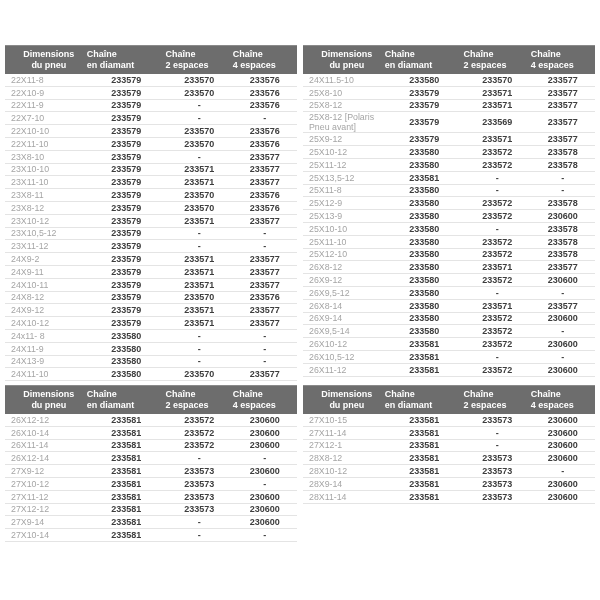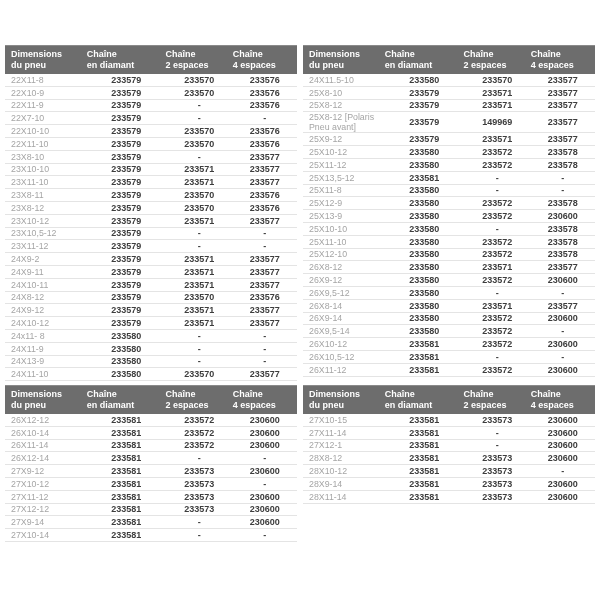--- a/index.html
+++ b/index.html
@@ -36,21 +36,21 @@
     font-size: 9px;
     font-weight: bold;
     line-height: 10.5px;
     white-space: pre-line;
     padding: 3px 0 4px 0;
     text-align: left;
     vertical-align: middle;
     border-top: 1px solid #8a8a8a;
   }
   table.chain-table th.c1 {
-    text-align: left;
+    text-align: center;
     padding-left: 6px;
   }
   table.chain-table td {
     padding: 0;
     height: 11.8px;
     border-bottom: 1px solid #e4e4e4;
     vertical-align: middle;
     line-height: 10px;
   }
   table.chain-table td.dim {
@@ -270,21 +270,21 @@
       </tr>
       <tr>
         <td class="dim c1">25X8-12</td>
         <td class="val c2">233579</td>
         <td class="val c3">233571</td>
         <td class="val c4">233577</td>
       </tr>
       <tr>
         <td class="dim c1">25X8-12 [Polaris Pneu avant]</td>
         <td class="val c2">233579</td>
-        <td class="val c3">149969</td>
+        <td class="val c3">233569</td>
         <td class="val c4">233577</td>
       </tr>
       <tr>
         <td class="dim c1">25X9-12</td>
         <td class="val c2">233579</td>
         <td class="val c3">233571</td>
         <td class="val c4">233577</td>
       </tr>
       <tr>
         <td class="dim c1">25X10-12</td>

